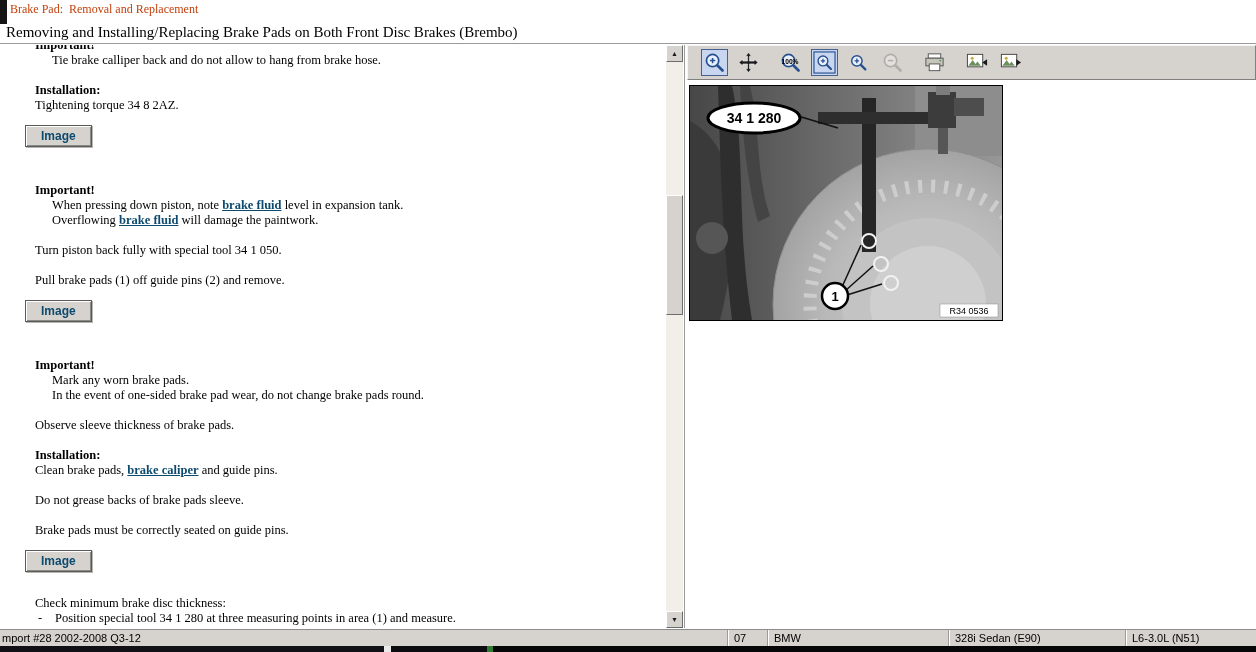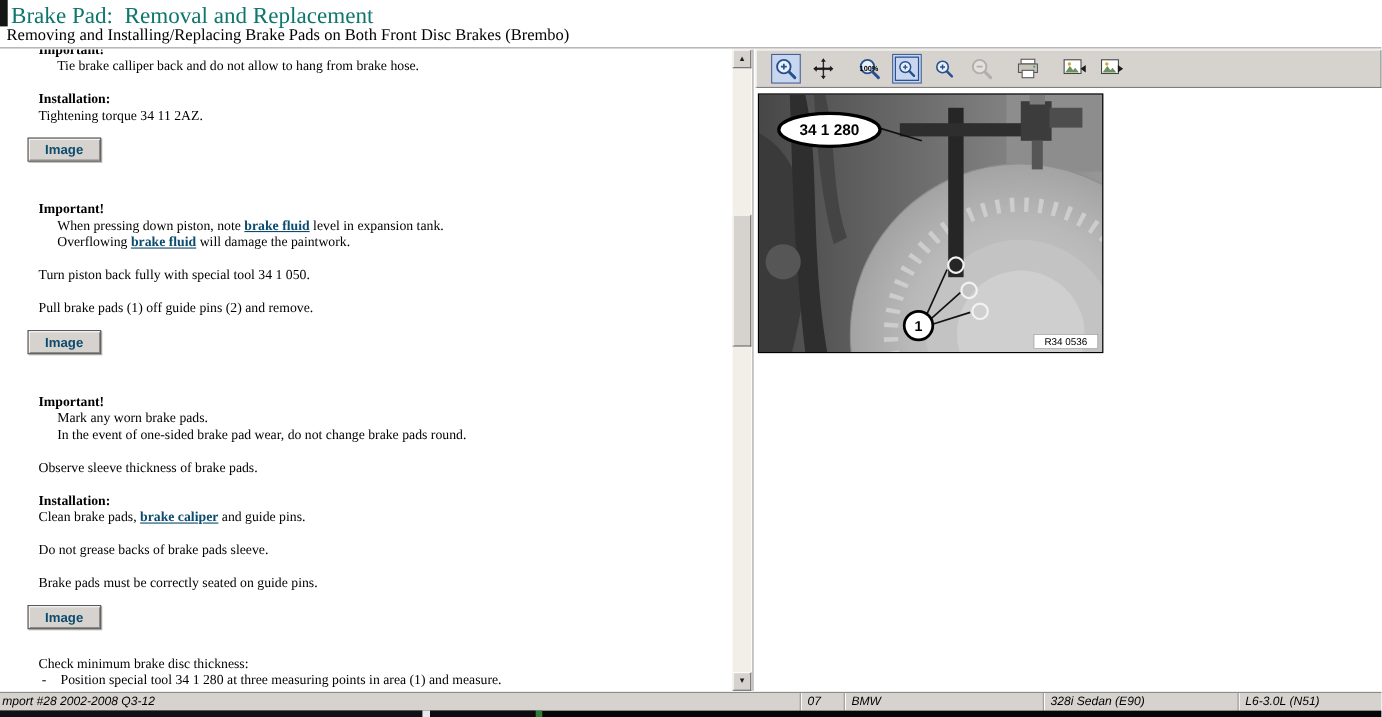--- a/index.html
+++ b/index.html
@@ -5,21 +5,21 @@
   html,body{margin:0;padding:0;}
   body{
     width:1256px;height:652px;overflow:hidden;background:#fff;
     font-family:"Liberation Serif", serif;position:relative;
   }
   .app{position:absolute;inset:0;width:1256px;height:652px;}
 
   
   .header{position:absolute;left:0;top:0;width:1256px;height:44px;background:#fff;border-bottom:1px solid #9a9a9a;box-sizing:border-box;}
   .corner-block{position:absolute;left:0;top:0;width:7px;height:24px;background:#151515;}
-  .title{position:absolute;left:10px;top:2px;font-size:21px;color:#0f766e;white-space:pre;}
+  .title{position:absolute;left:10px;top:2px;font-size:12px;color:#c2410c;white-space:pre;}
   .subtitle{position:absolute;left:6px;top:24px;font-size:15px;color:#000;white-space:pre;}
 
   
   .doc{
     position:absolute;left:0;top:45px;width:666px;height:583px;overflow:hidden;
     background:#fff;font-size:12.5px;line-height:15px;color:#000;
     padding:0 20px 0 35px;box-sizing:border-box;
   }
   .blk{margin:0;}
   .blk.clip-heading{font-weight:bold;margin-top:-7px;}
@@ -73,21 +73,21 @@
     position:absolute;left:4px;top:40px;width:314px;height:236px;
     border:1px solid #000;box-sizing:border-box;background:#777;overflow:hidden;
   }
 
   
   .statusbar{
     position:absolute;left:0;top:629px;width:1256px;height:17px;background:#d6d3ce;
     border-top:1px solid #8c8c8c;box-sizing:border-box;display:flex;
     font:11px "Liberation Sans", sans-serif;color:#000;
   }
-  .sb-cell{border-left:1px solid #9b9b9b;box-shadow:inset 1px 0 0 #ffffff;padding:2px 4px 13px 6px;white-space:nowrap;overflow:hidden;box-sizing:border-box;font-style:italic;}
+  .sb-cell{border-left:1px solid #9b9b9b;box-shadow:inset 1px 0 0 #ffffff;padding:2px 4px 13px 6px;white-space:nowrap;overflow:hidden;box-sizing:border-box;}
   .sb-cell:nth-child(1){border-left:none;box-shadow:none;width:727px;padding-left:2px;}
   .sb-cell:nth-child(2){width:40px;}
   .sb-cell:nth-child(3){width:181px;}
   .sb-cell:nth-child(4){width:177px;}
   .sb-cell:nth-child(5){flex:1;}
 
   
   .taskbar{position:absolute;left:0;top:646px;width:1256px;height:6px;background:#060608;}
   .tb-seg{position:absolute;top:0;height:6px;}
 </style>
@@ -99,21 +99,21 @@
   <div class="header">
     <div class="corner-block"></div>
     <div class="title">Brake Pad:  Removal and Replacement</div>
     <div class="subtitle">Removing and Installing/Replacing Brake Pads on Both Front Disc Brakes (Brembo)</div>
   </div>
 
   <div class="doc" id="doc">
       <div class="blk clip-heading">Important!</div>
       <div class="blk indent">Tie brake calliper back and do not allow to hang from brake hose.</div>
       <div class="blk heading">Installation:</div>
-      <div class="blk line">Tightening torque 34 11 2AZ.</div>
+      <div class="blk line">Tightening torque 34 8 2AZ.</div>
       <div class="image-row"><button class="image-btn">Image</button></div>
       <div class="blk gap-heading">Important!</div>
       <div class="blk indent">When pressing down piston, note <a class="doclink">brake fluid</a> level in expansion tank.</div>
       <div class="blk indent">Overflowing <a class="doclink">brake fluid</a> will damage the paintwork.</div>
       <div class="blk para">Turn piston back fully with special tool 34 1 050.</div>
       <div class="blk para">Pull brake pads (1) off guide pins (2) and remove.</div>
       <div class="image-row"><button class="image-btn">Image</button></div>
       <div class="blk gap-heading">Important!</div>
       <div class="blk indent">Mark any worn brake pads.</div>
       <div class="blk indent">In the event of one-sided brake pad wear, do not change brake pads round.</div>

